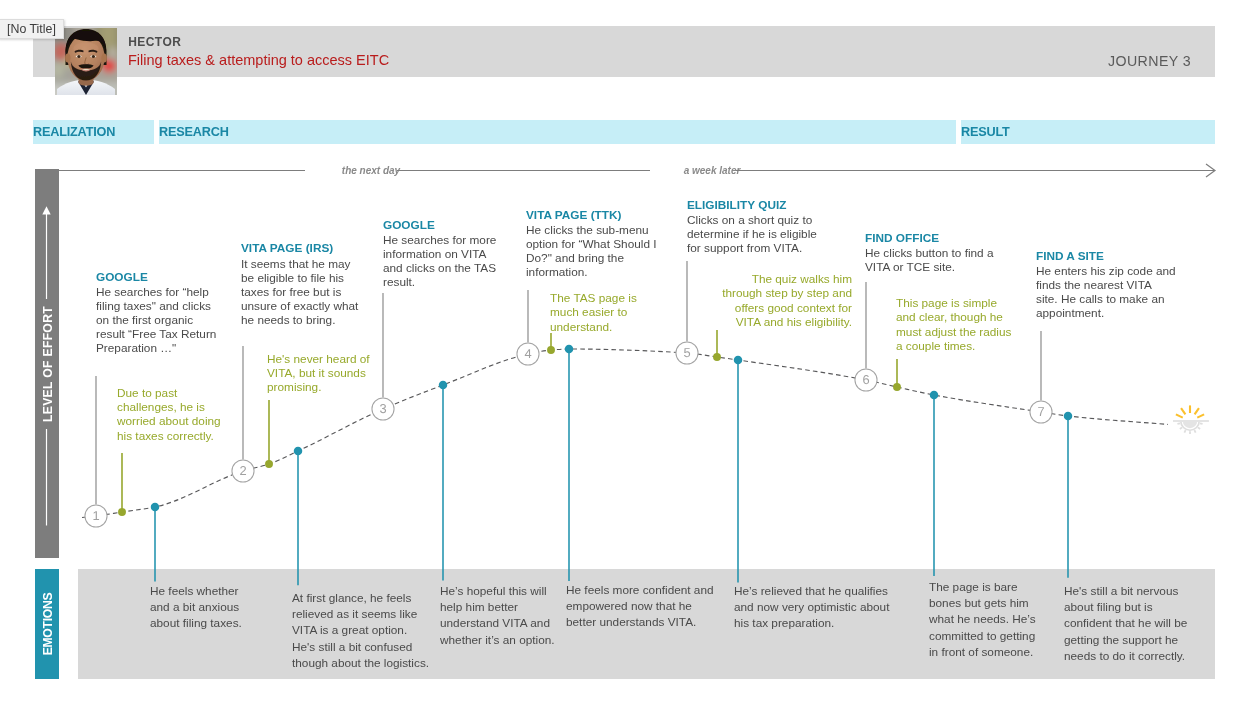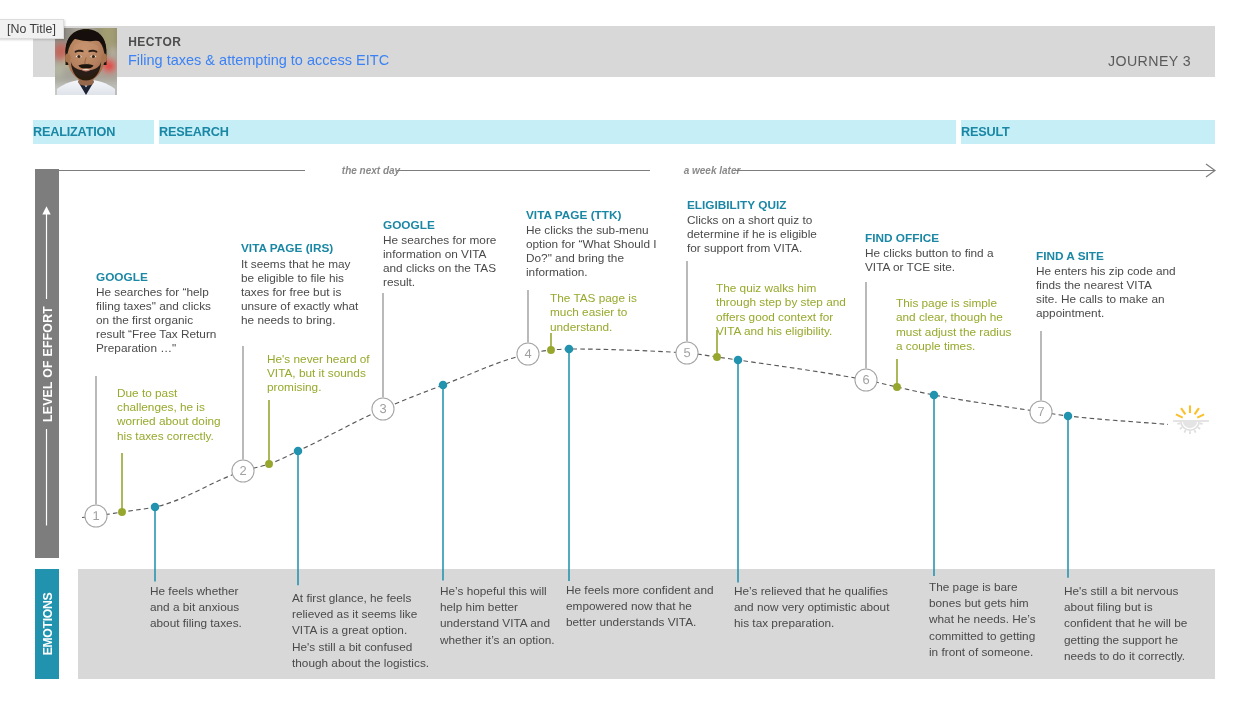--- a/index.html
+++ b/index.html
@@ -11,21 +11,21 @@
   
   #no-title{left:-2px;top:18.6px;background:#f1f1f1;border:1px solid #dcdcdc;
             padding:2px 7px 2px 8px;font-size:12.4px;color:#3c3c3c;
             box-shadow:1px 1px 2px rgba(0,0,0,.16);z-index:40;line-height:14px;}
 
   
   #persona-bar{left:33px;top:26px;width:1182px;height:50.5px;background:#d8d8d8;z-index:5;}
   #persona-photo{left:55px;top:28px;width:62px;height:67px;z-index:20;overflow:hidden;}
   #persona-name{left:128.2px;top:35.4px;font-size:12px;font-weight:bold;color:#4d4d4d;
                 letter-spacing:.45px;z-index:10;}
-  #persona-sub{left:128px;top:52px;font-size:14.5px;color:#3b82f6;z-index:10;}
+  #persona-sub{left:128px;top:52px;font-size:14.5px;color:#b91c1c;z-index:10;}
   #journey-label{left:0;top:53.4px;width:1191px;text-align:right;font-size:14.2px;
                  color:#5a5a5a;letter-spacing:.4px;z-index:10;}
 
   
   .phase{top:120px;height:24px;background:#c6eef7;color:#1a87a5;font-size:12.7px;
          font-weight:bold;letter-spacing:-0.2px;line-height:25.5px;}
   .tl-label{position:absolute;top:165px;font-size:10px;font-style:italic;color:#8a8a8a;
             font-weight:bold;letter-spacing:0px;padding-left:40px;}
 
   
@@ -269,21 +269,21 @@
     <div class="stage-title" style="left: 241px; top: 240.5px;">VITA PAGE (IRS)</div>
     <div class="stage-body" style="left: 241px; top: 256.5px; width: 122px;">It seems that he may be eligible to file his taxes for free but is unsure of exactly what he needs to bring.</div>
     <div class="green-note" style="left: 267px; top: 351.5px; width: 110px;">He's never heard of VITA, but it sounds promising.</div>
     <div class="stage-title" style="left: 383px; top: 218px;">GOOGLE</div>
     <div class="stage-body" style="left: 383px; top: 233px; width: 120px;">He searches for more information on VITA and clicks on the TAS result.</div>
     <div class="stage-title" style="left: 526px; top: 208px;">VITA PAGE (TTK)</div>
     <div class="stage-body" style="left: 526px; top: 223px; width: 136px;">He clicks the sub-menu option for “What Should I Do?" and bring the information.</div>
     <div class="green-note" style="left: 550px; top: 291px; width: 100px;">The TAS page is much easier to understand.</div>
     <div class="stage-title" style="left: 687px; top: 198px;">ELIGIBILITY QUIZ</div>
     <div class="stage-body" style="left: 687px; top: 213px; width: 132px;">Clicks on a short quiz to determine if he is eligible for support from VITA.</div>
-    <div class="green-note" style="left: 716px; top: 281px; width: 136px;">The quiz walks him through step by step and offers good context for VITA and his eligibility.</div>
+    <div class="green-note" style="left: 716px; top: 272px; width: 136px; text-align: right;">The quiz walks him through step by step and offers good context for VITA and his eligibility.</div>
     <div class="stage-title" style="left: 865px; top: 231px;">FIND OFFICE</div>
     <div class="stage-body" style="left: 865px; top: 246px; width: 130px;">He clicks button to find a VITA or TCE site.</div>
     <div class="green-note" style="left: 896px; top: 296px; width: 122px;">This page is simple and clear, though he must adjust the radius a couple times.</div>
     <div class="stage-title" style="left: 1036px; top: 249px;">FIND A SITE</div>
     <div class="stage-body" style="left: 1036px; top: 264px; width: 139.9px;">He enters his zip code and finds the nearest VITA site. He calls to make an appointment.</div>
   </div>
 
 <div class="abs" id="emotions-panel"></div>
 <div class="abs" id="emotions-bar">
   <div class="vlabel" id="emotions-label">EMOTIONS</div>

